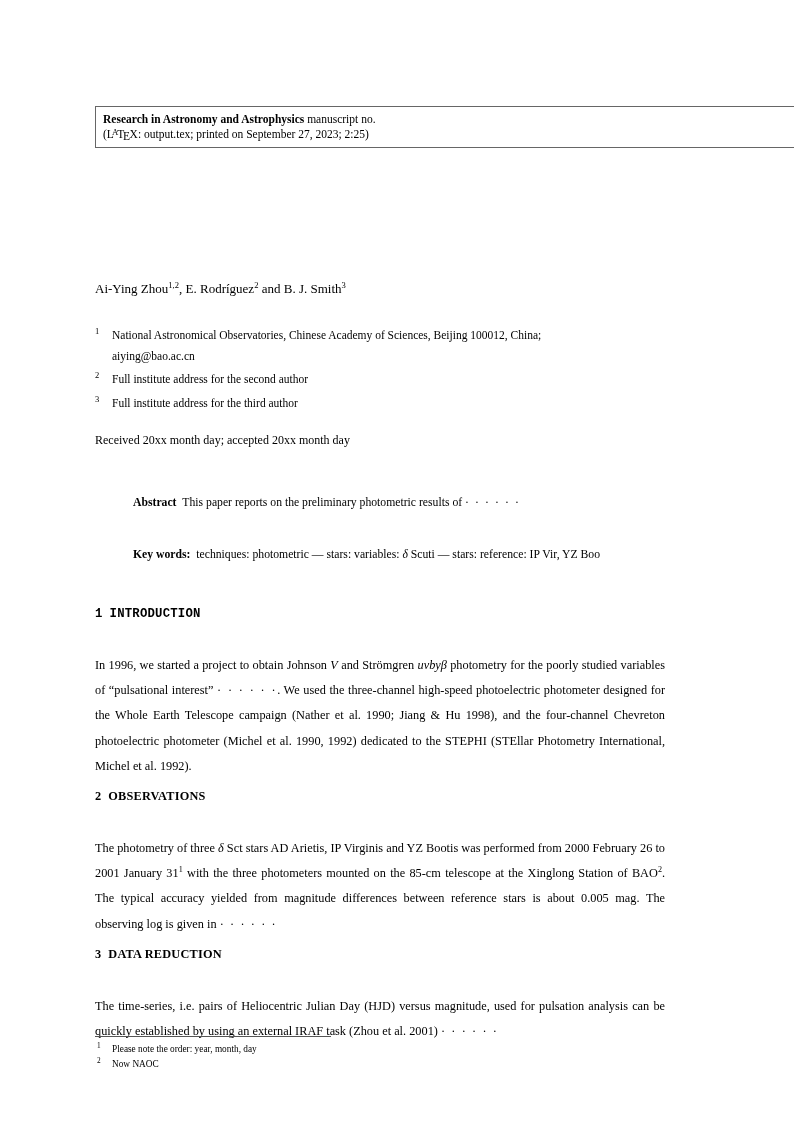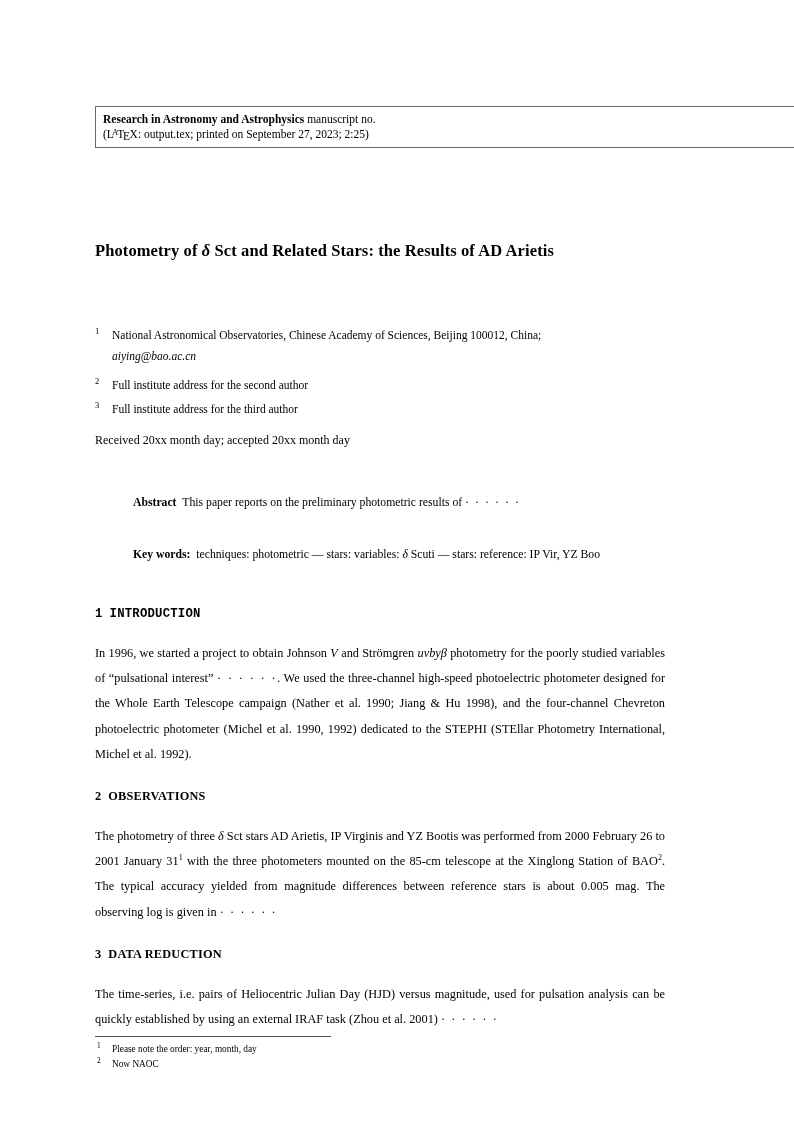--- a/index.html
+++ b/index.html
@@ -93,23 +93,22 @@
   }
   .aff-mark {
     position: absolute;
     left: 0;
     top: -0.28em;
     font-size: 8.5px;
   }
   .aff-email {
     display: block;
     padding-left: 17px;
-    font-style: italic;
     margin-top: -3px;
-    margin-bottom: 13px;
+    margin-bottom: 7px;
   }
 
   .received {
     position: absolute;
     left: 95px;
     top: 433px;
     width: 600px;
     font-size: 12px;
   }
 
@@ -137,20 +136,21 @@
   }
   .section-head .num { margin-right: 7px; }
 
   .para {
     position: absolute;
     left: 95px;
     width: 570px;
     font-size: 12.3px;
     line-height: 2.05;
     text-align: justify;
+    margin-top: 12px;
   }
 
   .s1-head { top: 607px; font-family: Liberation Mono, monospace; }
   .s1-para { top: 641px; }
   .s2-head { top: 789px; }
   .s2-para { top: 824px; }
   .s3-head { top: 947px; }
   .s3-para { top: 982px; }
 
   
@@ -202,22 +202,22 @@
 
   <div class="header-box">
     <div class="header-line">
       <span class="header-journal">Research in Astronomy and Astrophysics</span><span>&nbsp;</span><span>manuscript no.</span>
     </div>
     <div class="header-line">
       <span class="latex"><span>(L</span><span class="a">A</span><span>T</span><span class="e">E</span><span>X</span></span><span>:  output.tex;  printed on September 27, 2023;  2:25)</span>
     </div>
   </div>
 
-  <h1 class="title"><span>Photometry of </span><span class="mi">δ</span><span> Sct and Related Stars: the Results of AD Arietis</span></h1>
-
+
+  <div class="authors"><span>Ai-Ying Zhou</span><sup class="fn">1,2</sup><span>, </span><span>E. Rodríguez</span><sup class="fn">2</sup><span> and </span><span>B. J. Smith</span><sup class="fn">3</sup></div>
 
   <div class="affiliations">
     <span class="aff-row">
       <span class="aff-mark">1</span>
       <span>National Astronomical Observatories, Chinese Academy of Sciences, Beijing 100012, China;</span>
     </span>
     <span class="aff-email">aiying@bao.ac.cn</span>
     <span class="aff-row">
       <span class="aff-mark">2</span>
       <span>Full institute address for the second author</span>

